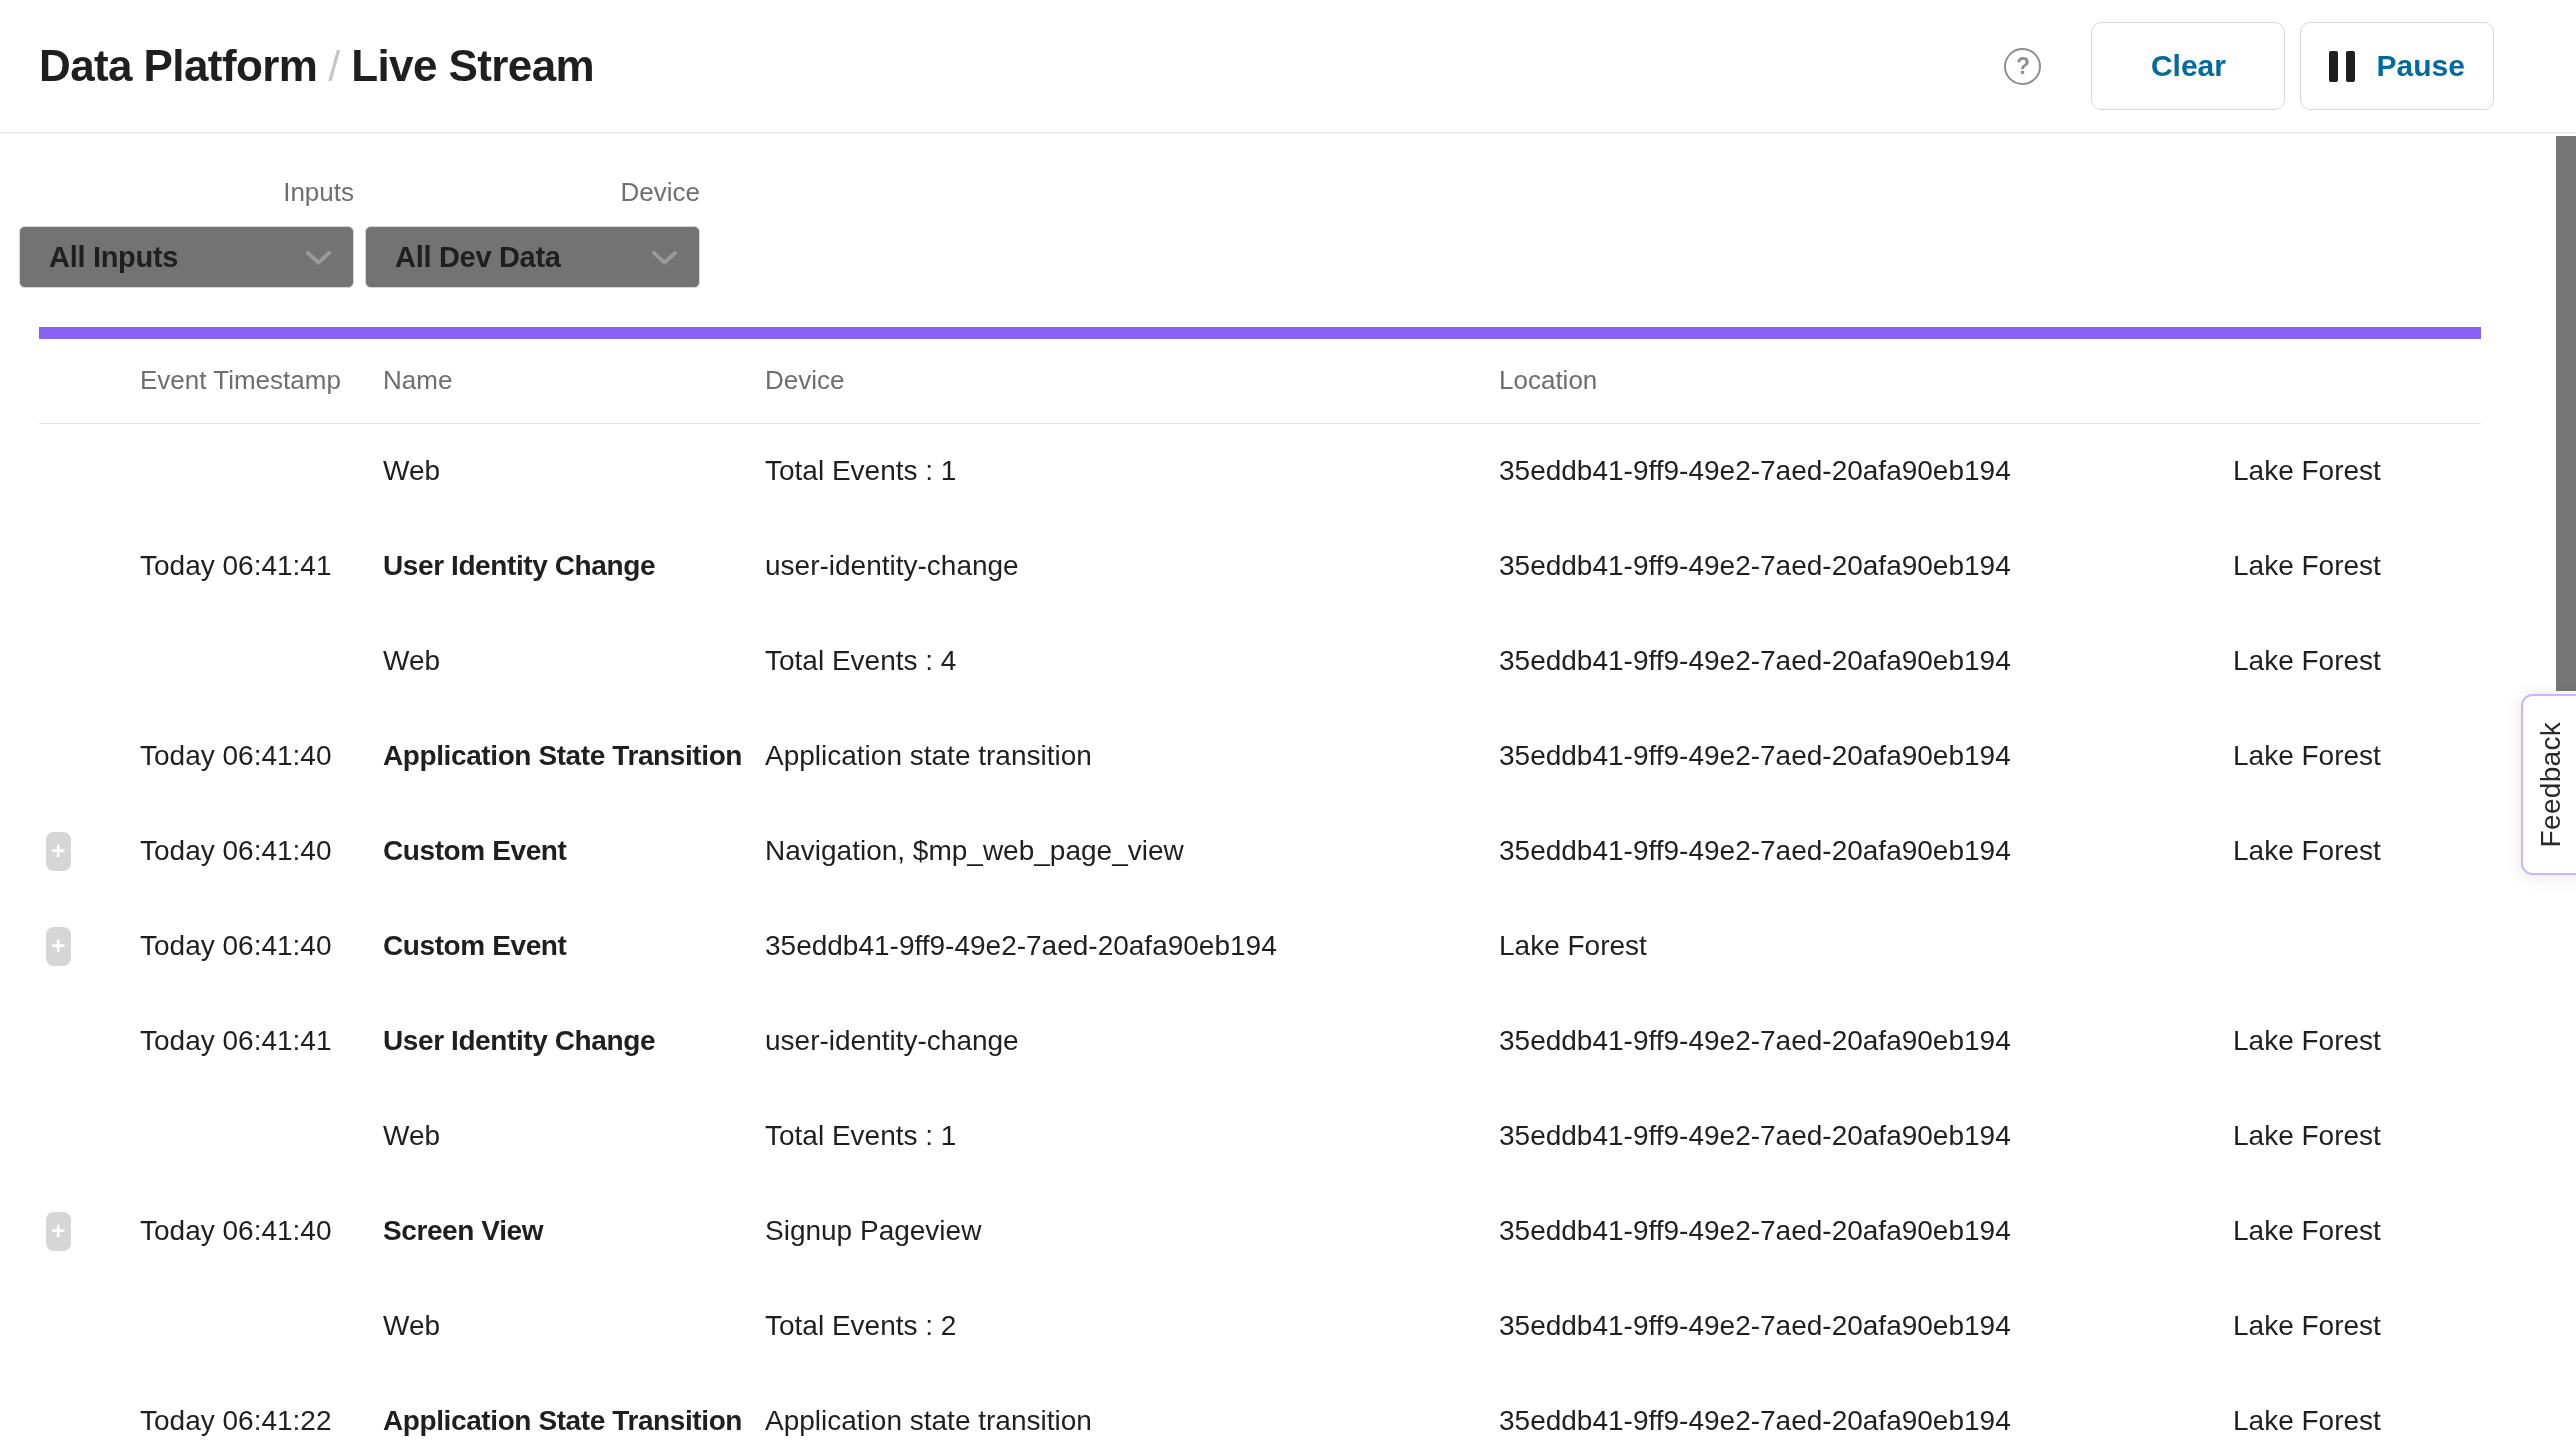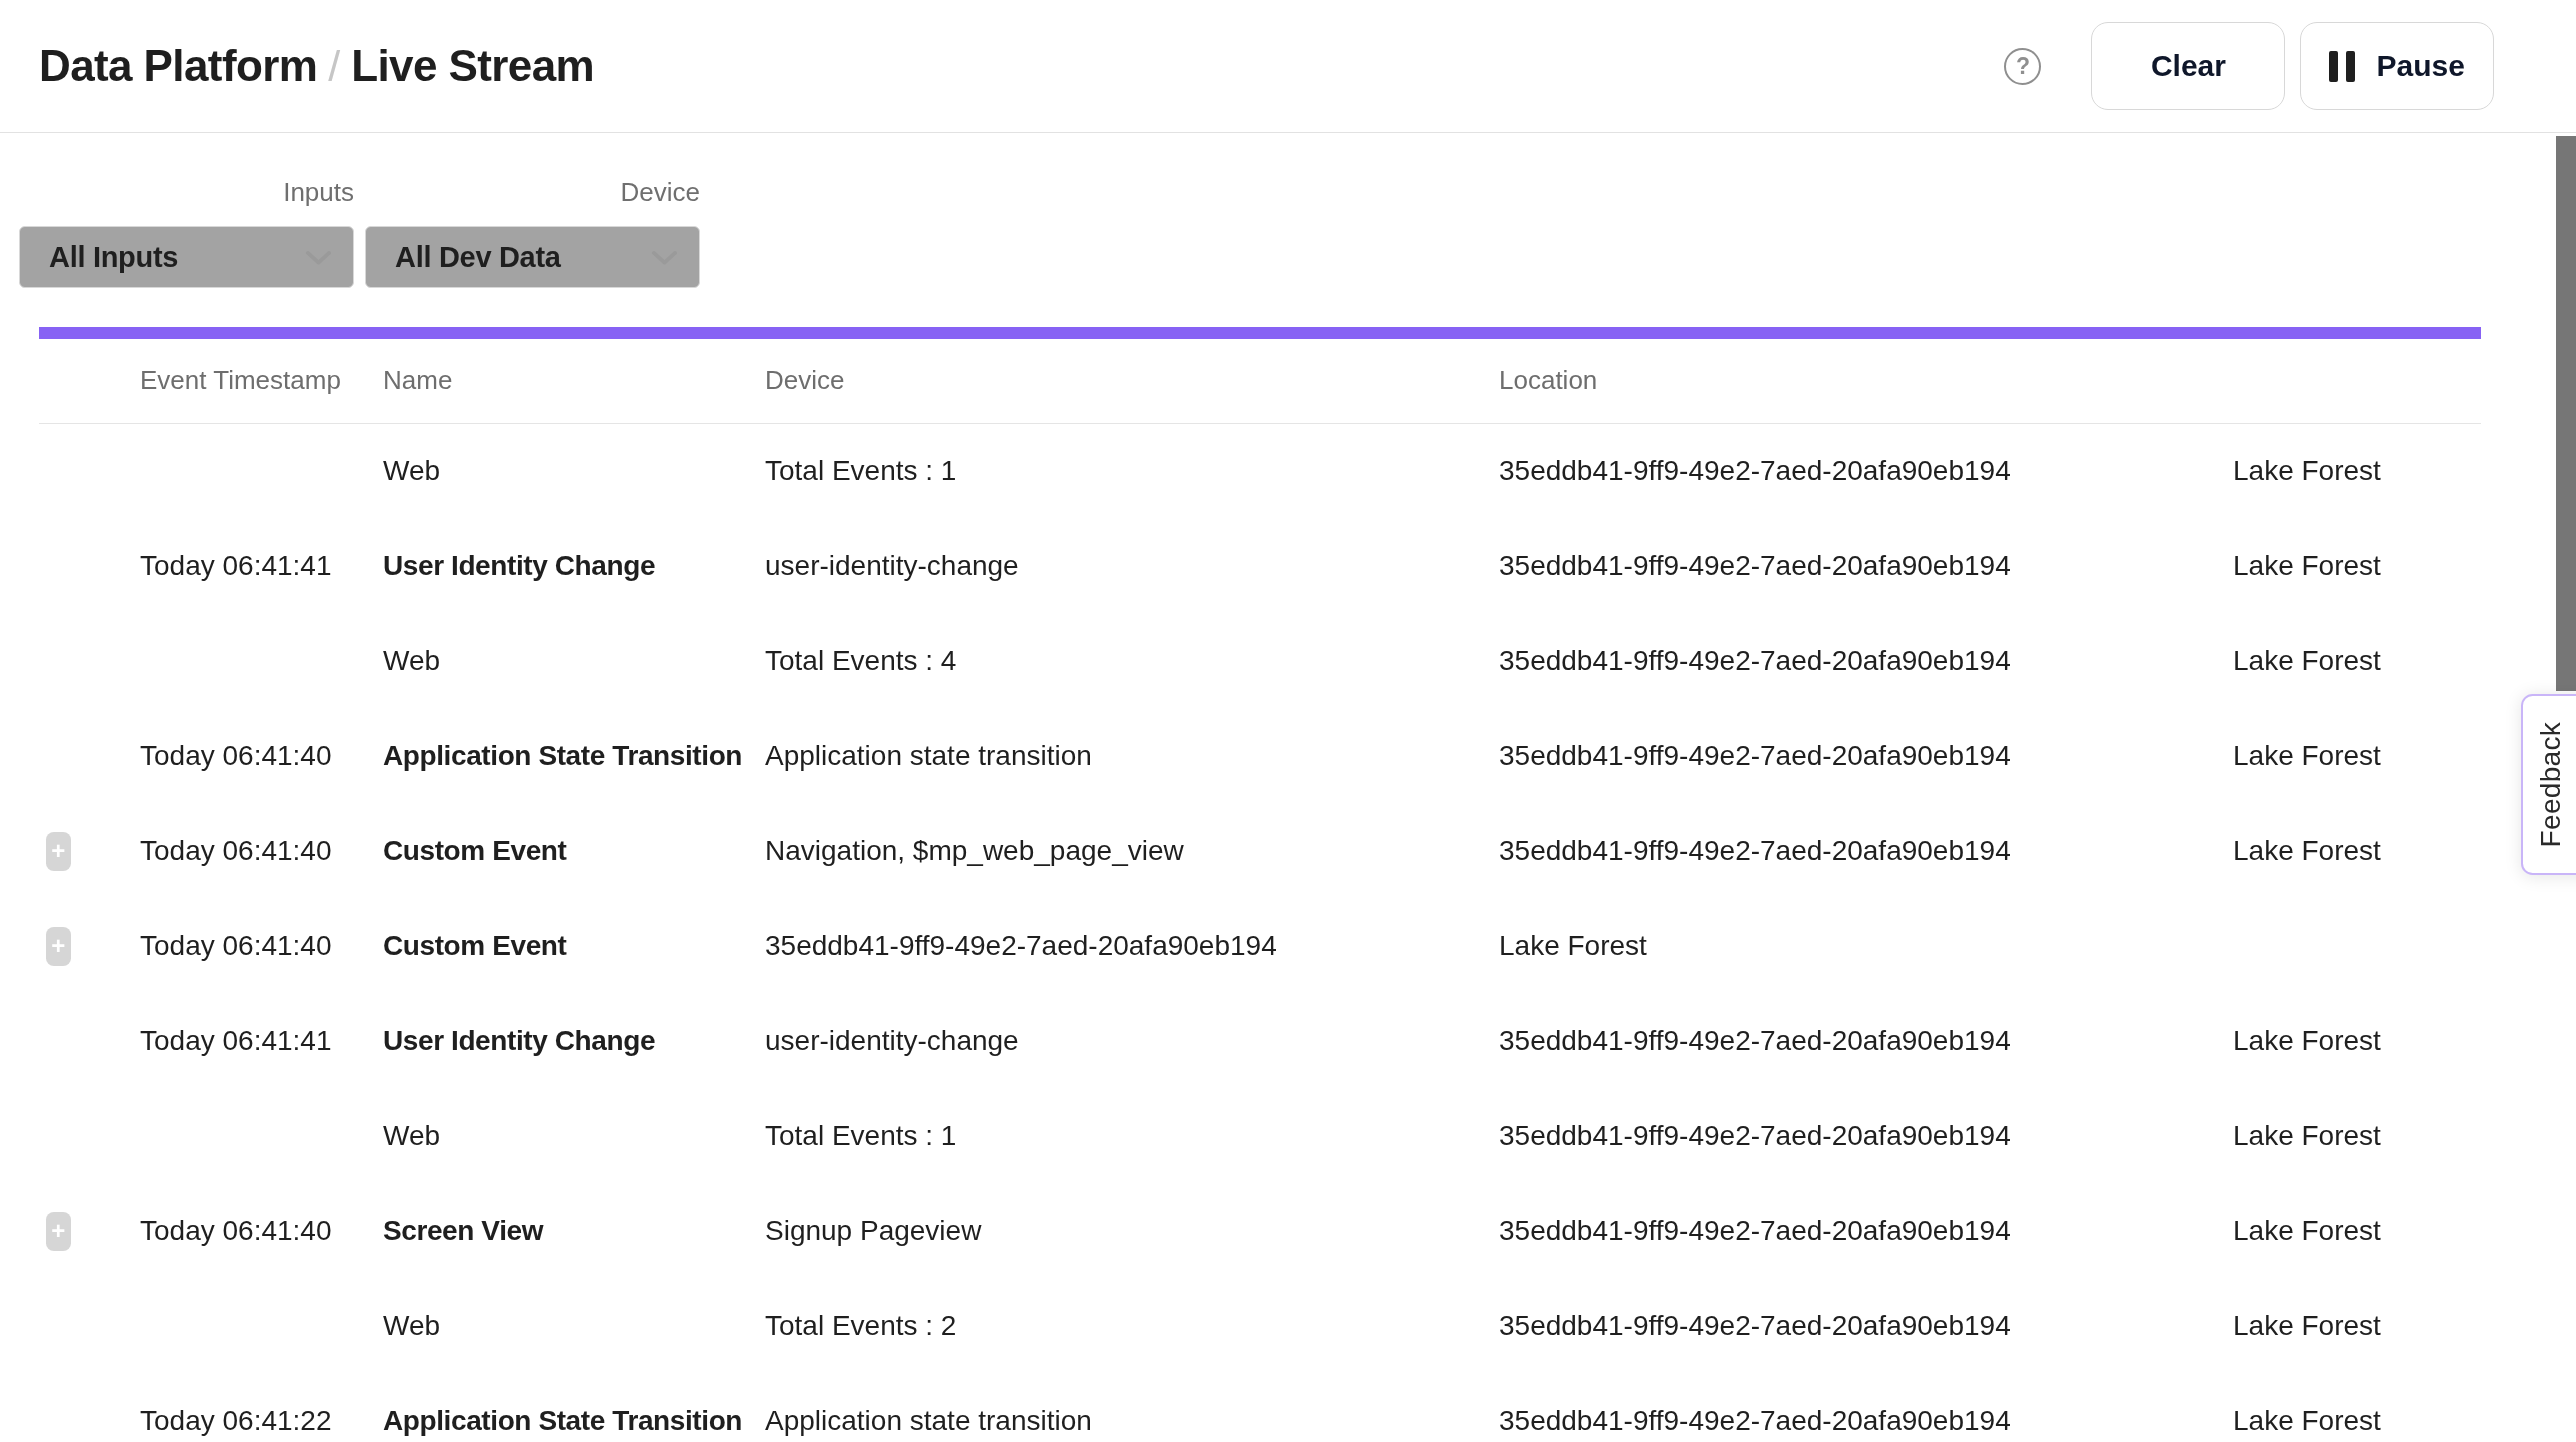--- a/index.html
+++ b/index.html
@@ -22,36 +22,36 @@
   .crumb-sep { font-size:43px; font-weight:300; color:#c6c6c6; }
   .header-actions { display:flex; align-items:center; }
   .help-icon {
     width:37px; height:37px; border:2.9px solid #8f8f8f; border-radius:50%;
     color:#8f8f8f; font-size:23px; font-weight:700;
     display:flex; align-items:center; justify-content:center;
     margin-right:50px; cursor:pointer;
   }
   .btn {
     min-width:194px; height:88px; background:#fff;
-    border:1.9px solid #d8d8d8; border-radius:17px;
-    font-size:30px; font-weight:700; color:#0f172a;
+    border:1.9px solid #d8d8d8; border-radius:10px;
+    font-size:30px; font-weight:700; color:#0369a1;
     display:flex; align-items:center; justify-content:center; gap:21.4px;
     cursor:pointer;
   }
   .btn + .btn { margin-left:14.6px; }
   .pause-bars { display:flex; gap:8.7px; }
   .pause-bars i { display:block; width:8.7px; height:31px; background:#1f1f1f; border-radius:1.9px; }
 
   
   .filters { display:flex; gap:11px; padding:44px 0 0 19px;text-align:right; }
   .filter-group { width:335px; }
   .filter-group:nth-child(3), .filter-group:nth-child(4) { margin-left:1.9px; }
   .filter-label { font-size:26px; color:#6f6f6f; margin-bottom:18.4px; }
   .dropdown {
-    width:335px; height:62px; background:#a3a3a3;
+    width:335px; height:62px; background:#737373;
     border:1.9px solid #d8d8d8; border-radius:5.8px;
     display:flex; align-items:center; justify-content:space-between;
     padding:0 21.4px 0 29px; cursor:pointer;
   }
   .dropdown-value { font-size:29px; font-weight:700; letter-spacing:-0.3px; }
   .chev { flex:0 0 auto; }
 
   
   .stream-bar { height:11.6px; background:#8762F4; margin:39px 95px 0 39px; }
 

